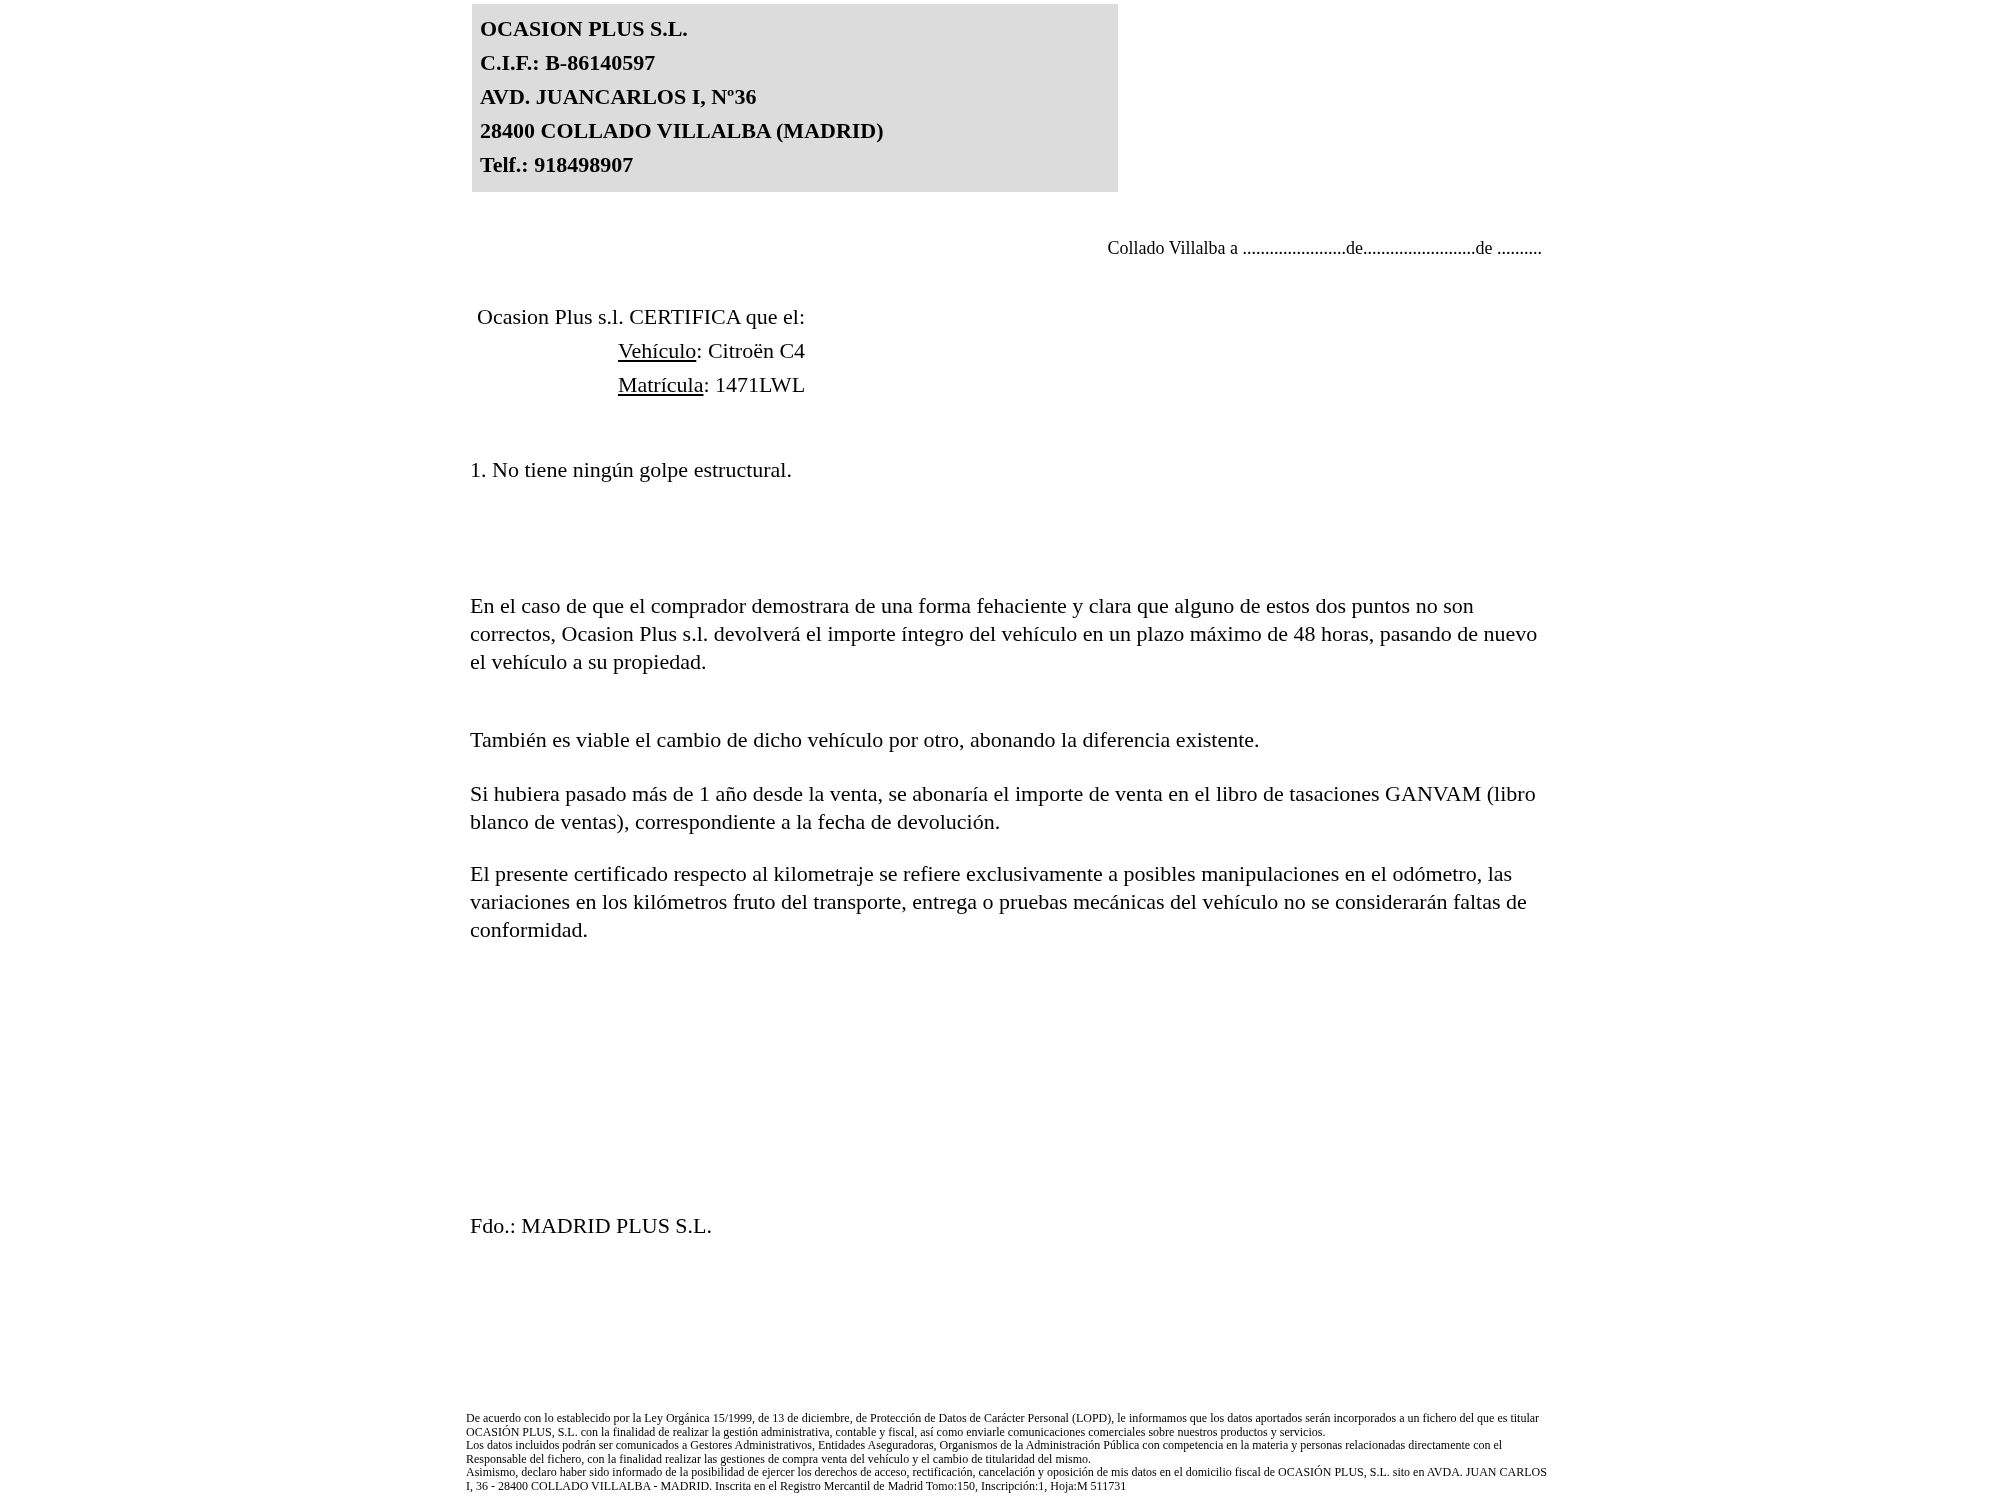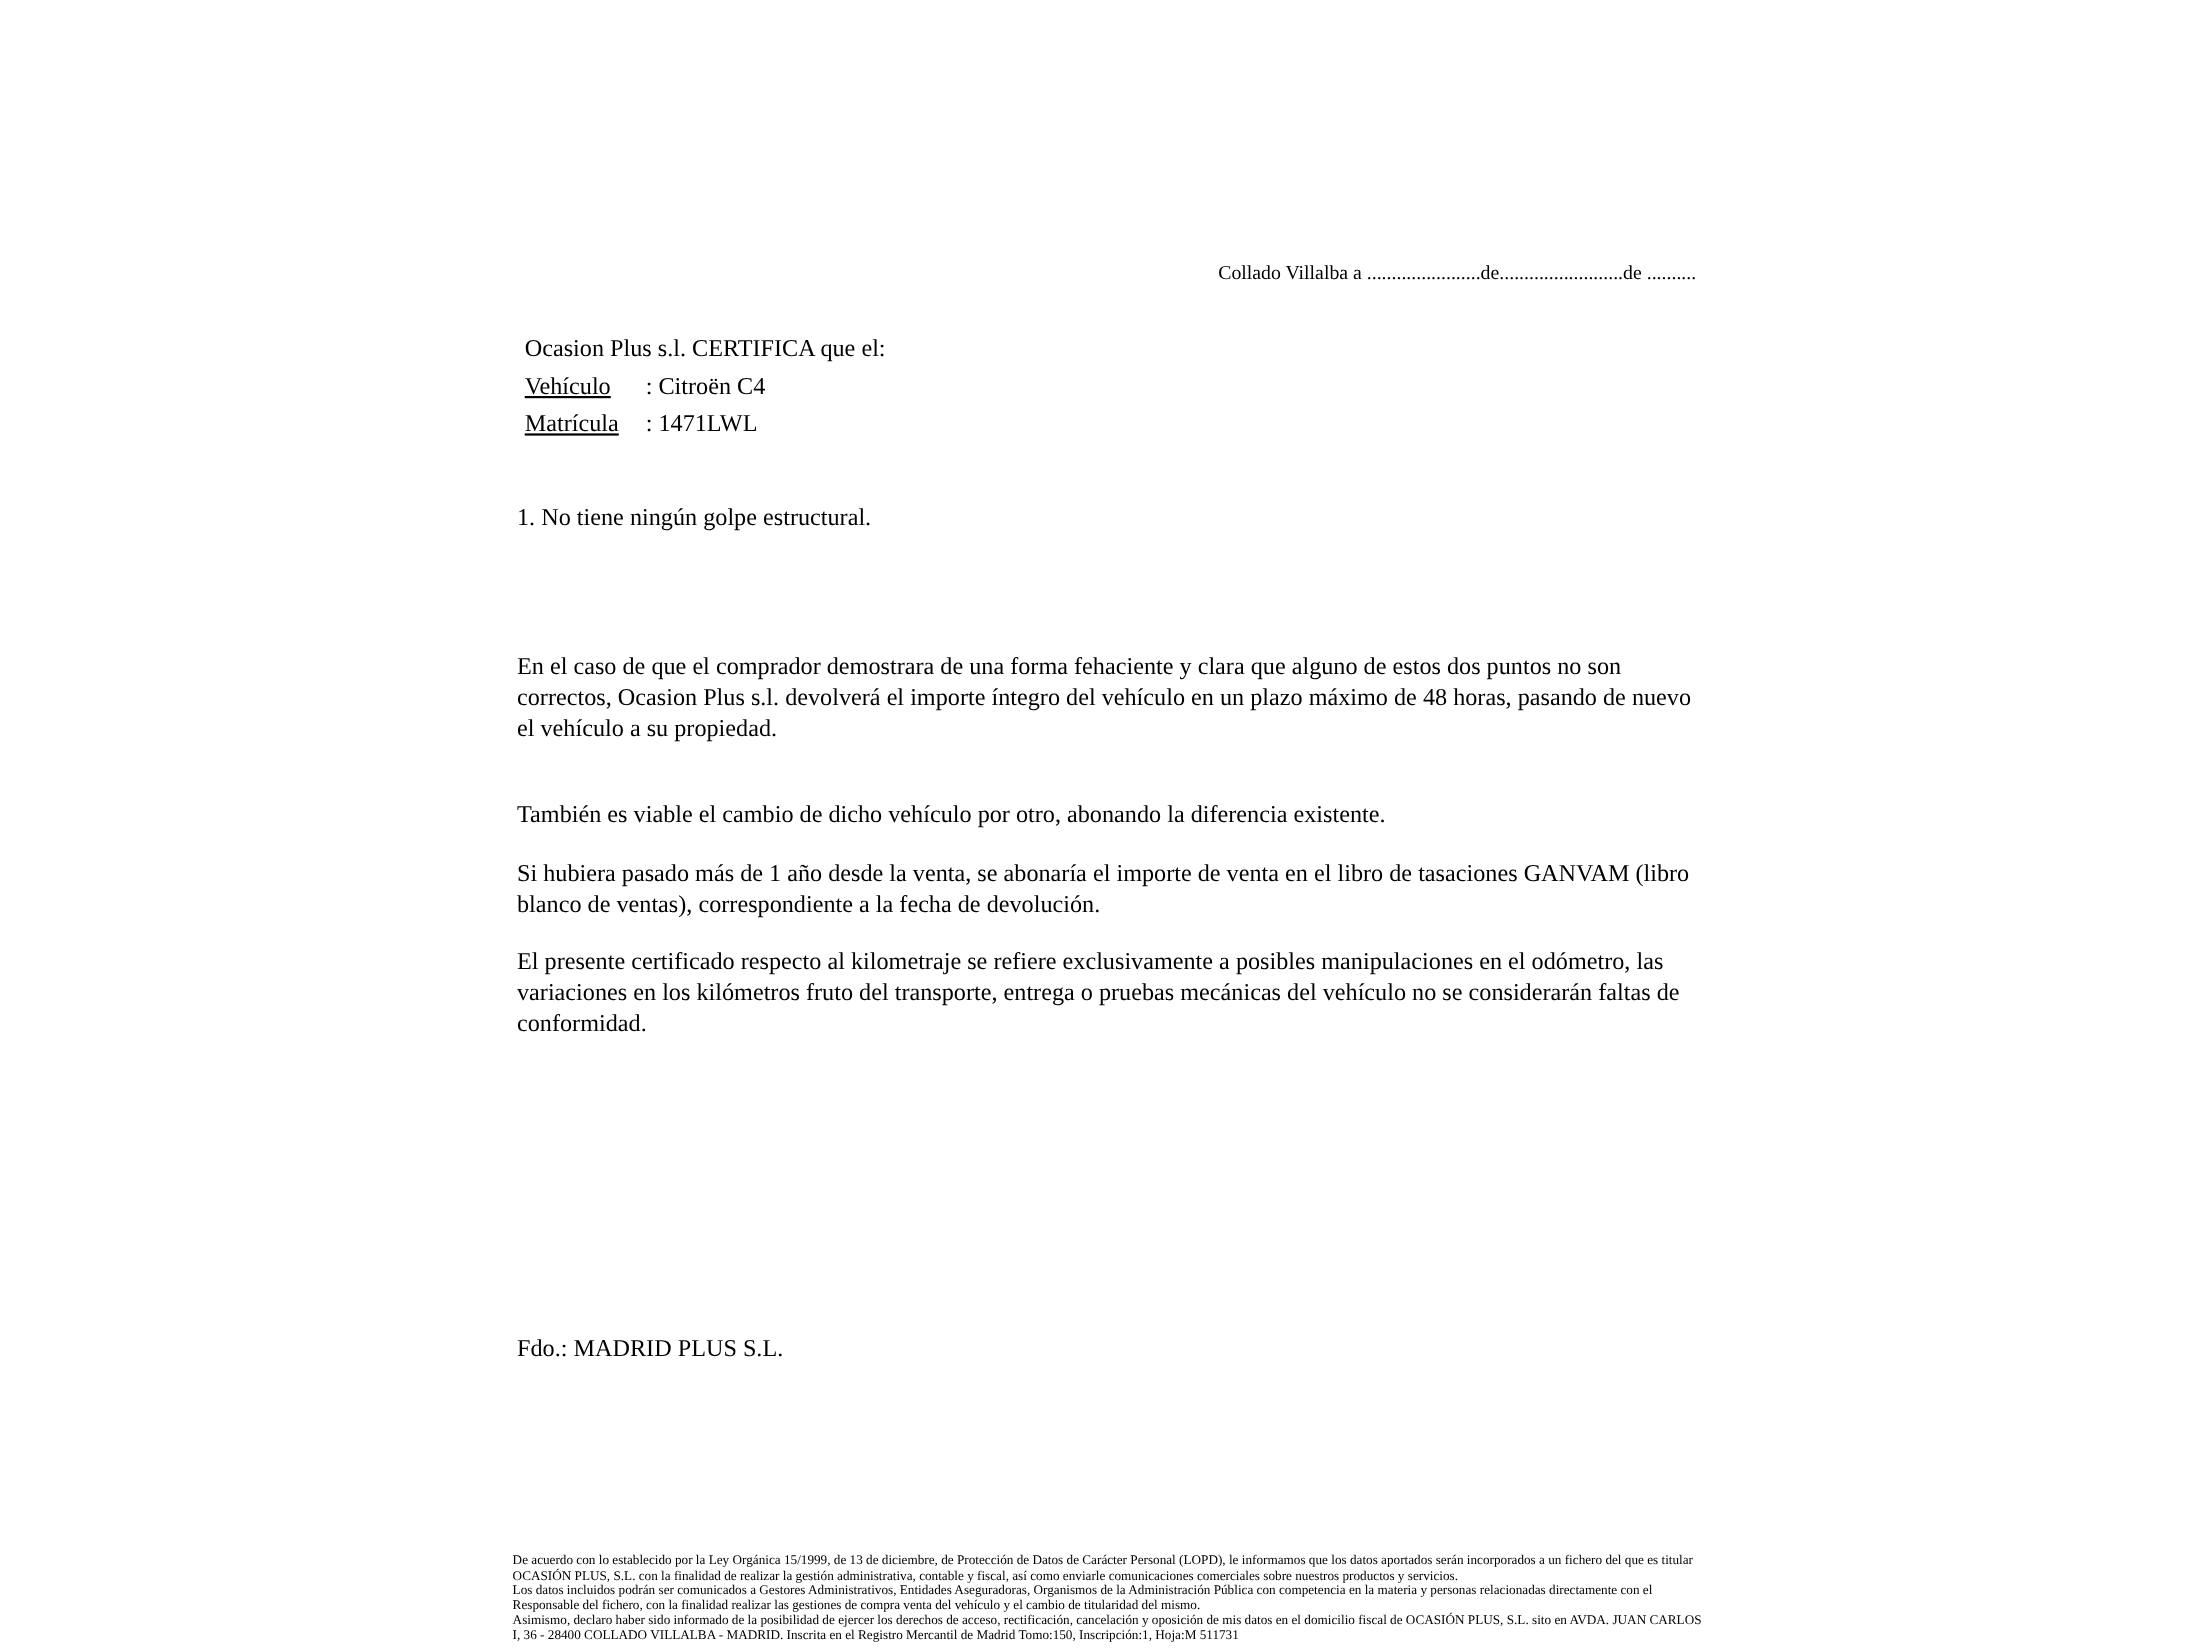--- a/index.html
+++ b/index.html
@@ -34,20 +34,21 @@
     width: 1072px;
     text-align: right;
     font-size: 18px;
   }
   .cert-block {
     position: absolute;
     left: 477px;
     top: 300px;
     font-size: 22px;
     line-height: 34px;
+    text-align: right;
   }
   .cert-label {
     display: inline-block;
     width: 110px;
     text-decoration: underline;
   }
   .body-text {
     position: absolute;
     left: 470px;
     width: 1072px;
@@ -70,20 +71,27 @@
     font-size: 12px;
     line-height: 13.5px;
     text-align: left;
   }
 </style>
 </head>
 <body>
 
 <div class="page">
 
+  <div class="letterhead">
+    <div>OCASION PLUS S.L.</div>
+    <div>C.I.F.: B-86140597</div>
+    <div>AVD. JUANCARLOS I, Nº36</div>
+    <div>28400 COLLADO VILLALBA (MADRID)</div>
+    <div>Telf.: 918498907</div>
+  </div>
 
   <div class="dateline">Collado Villalba a .......................de.........................de ..........</div>
 
   <div class="cert-block">
     <div>Ocasion Plus s.l. CERTIFICA que el:</div>
     <div>
       <span class="cert-label">Vehículo</span><span>: Citroën C4</span>
     </div>
     <div>
       <span class="cert-label">Matrícula</span><span>: 1471LWL</span>

